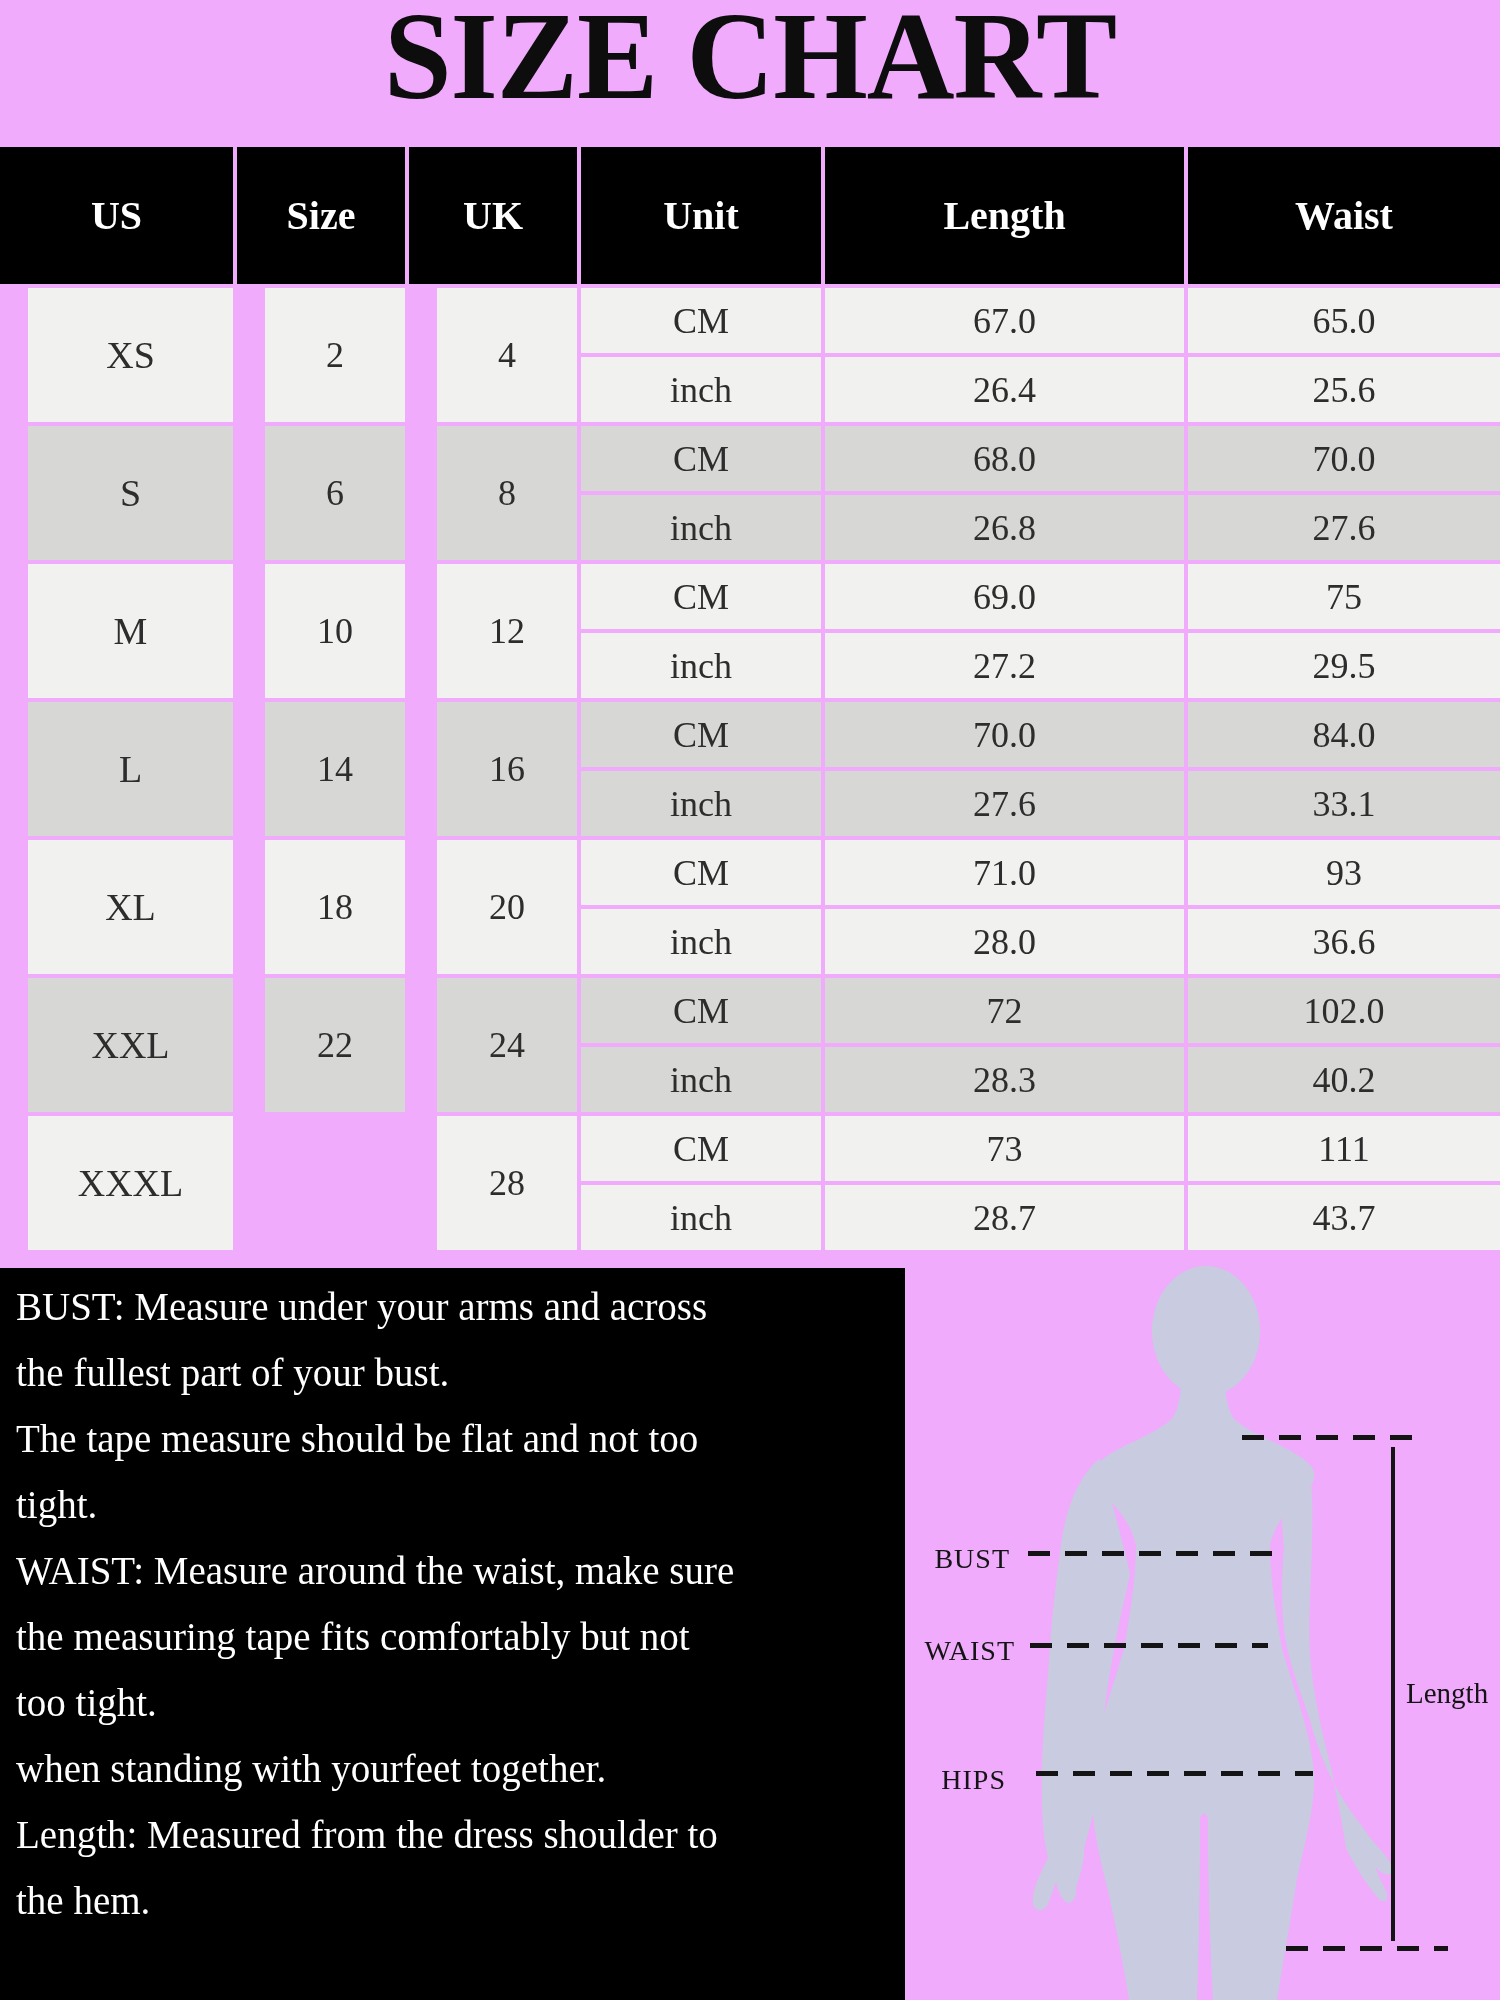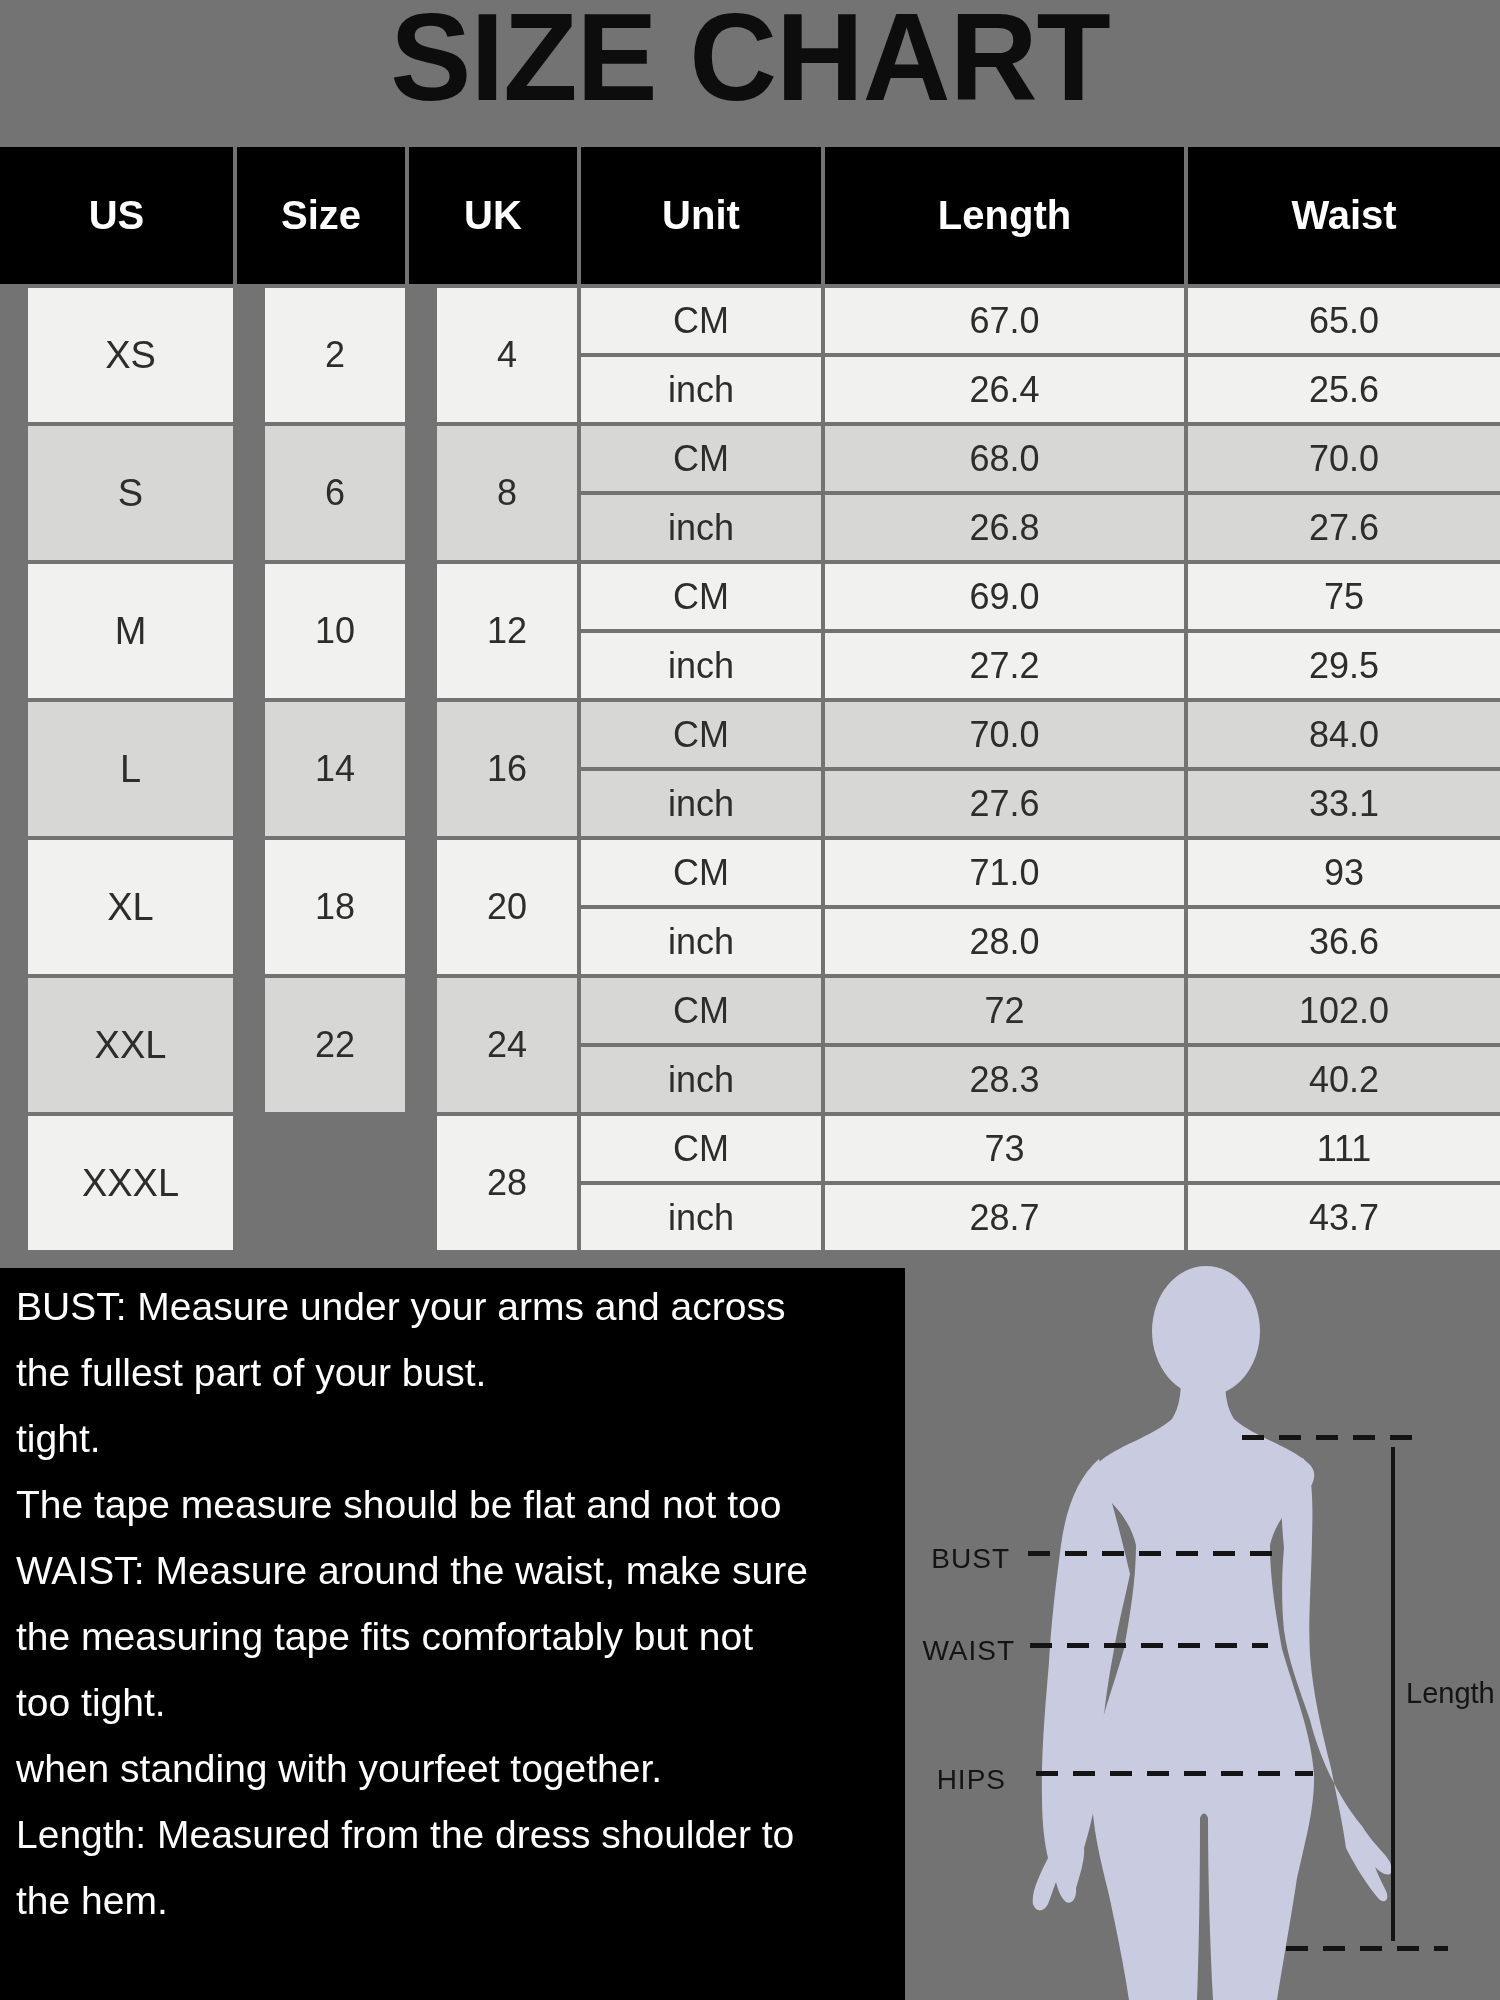--- a/index.html
+++ b/index.html
@@ -1,17 +1,17 @@
 <!DOCTYPE html>
 <html><head>
 <meta charset="utf-8">
 <style>
   html,body{margin:0;padding:0;background:#fff;}
-  .page{position:relative;width:1500px;height:2000px;background:#737373;overflow:hidden;
-        font-family:Liberation Sans, sans-serif;color:#2d2d2d;}
+  .page{position:relative;width:1500px;height:2000px;background:#f0abfc;overflow:hidden;
+        font-family:Liberation Serif, serif;color:#2d2d2d;}
 
   
   .title{position:absolute;top:-8px;left:0;width:100%;text-align:center;
          font-size:124px;font-weight:700;letter-spacing:-1px;line-height:130px;color:#0d0d0d;
          transform:scaleX(.98);transform-origin:center;white-space:nowrap;}
 
   
   .size-table{position:absolute;top:147px;left:0;width:1500px;display:flex;flex-direction:column;gap:4px;}
   .thead,.group{display:grid;grid-template-columns:233px 168px 168px 240px 359px 312px;gap:4px;}
   .thead{height:137px;}
@@ -138,22 +138,22 @@
       <div class="cell col6 r1">111</div>
       <div class="cell col4 r2">inch</div>
       <div class="cell col5 r2">28.7</div>
       <div class="cell col6 r2">43.7</div>
     </div>
   </div>
 
   <div class="notes">
     <div class="note-line">BUST: Measure under your arms and across</div>
     <div class="note-line">the fullest part of your bust.</div>
+    <div class="note-line">The tape measure should be flat and not too</div>
     <div class="note-line">tight.</div>
-    <div class="note-line">The tape measure should be flat and not too</div>
     <div class="note-line">WAIST: Measure around the waist, make sure</div>
     <div class="note-line">the measuring tape fits comfortably but not</div>
     <div class="note-line">too tight.</div>
     <div class="note-line">when standing with yourfeet together.</div>
     <div class="note-line">Length: Measured from the dress shoulder to</div>
     <div class="note-line">the hem.</div>
   </div>
 
   <svg class="figure-svg" viewBox="1020 1260 400 740" xmlns="http://www.w3.org/2000/svg">
     <g fill="#c9cce0">

